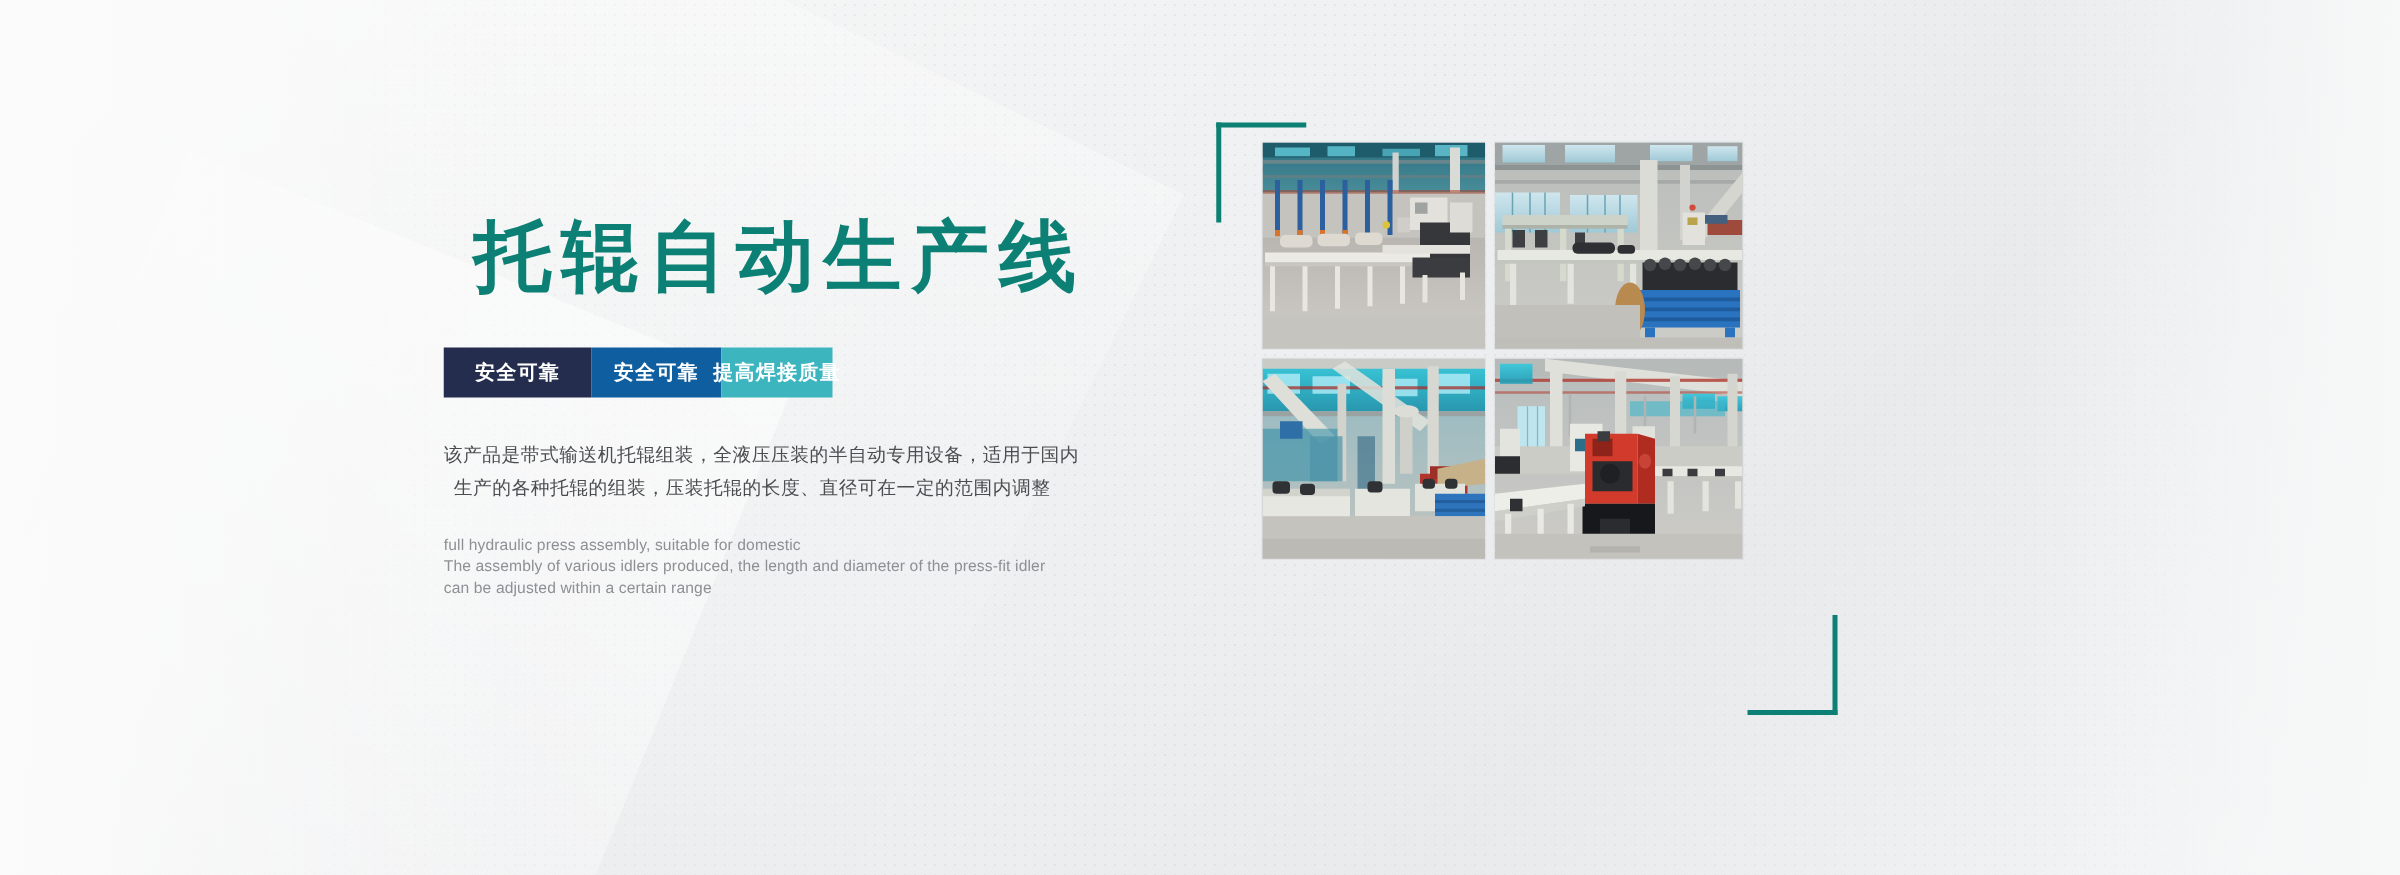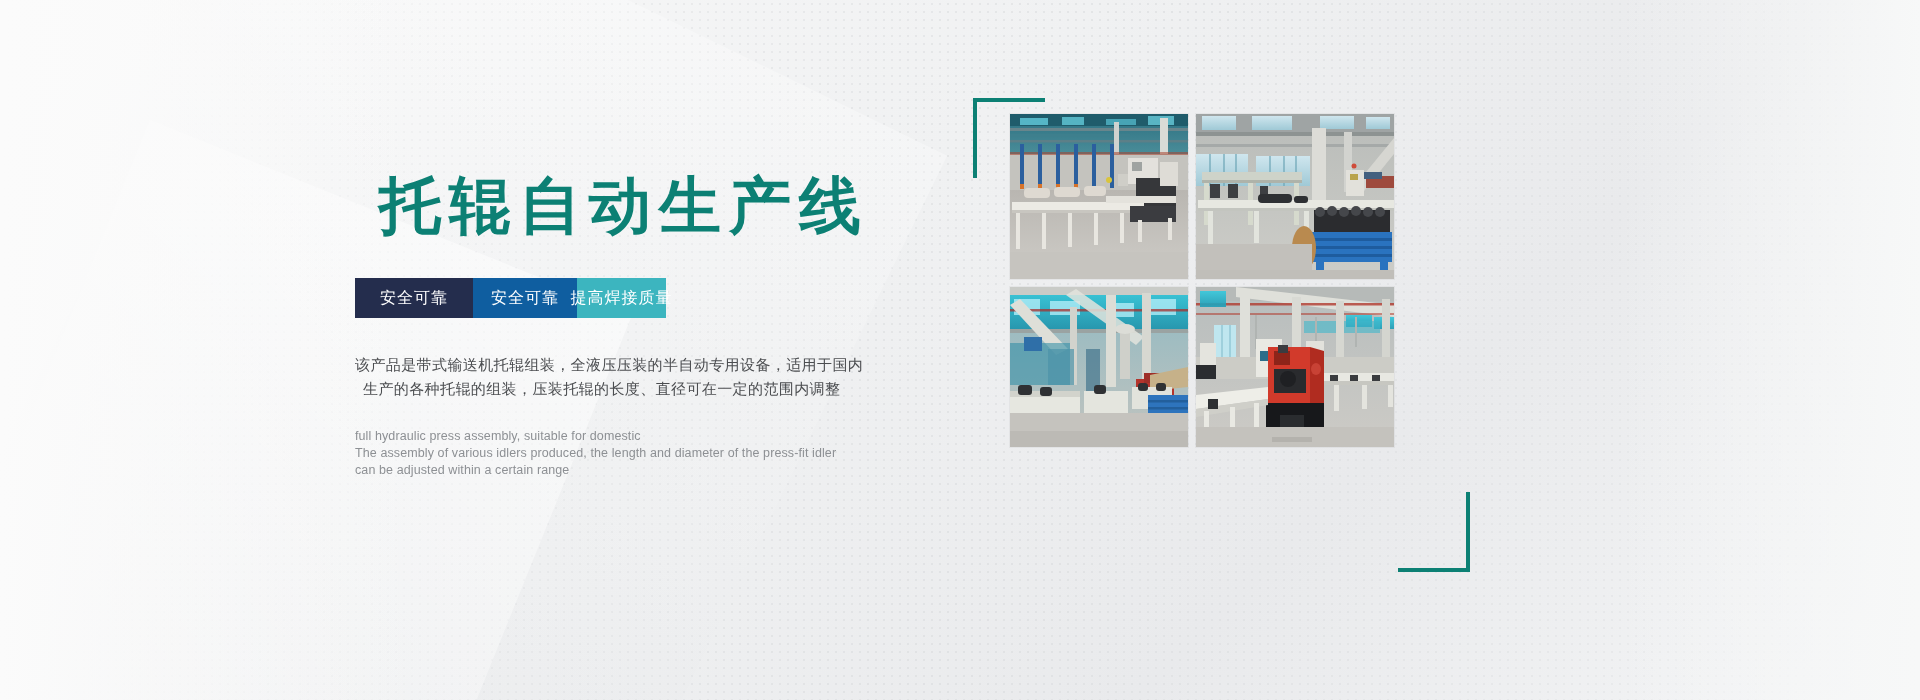--- a/index.html
+++ b/index.html
@@ -75,36 +75,36 @@
     position:absolute; left:0; top:278px;
     display:flex;
     height:40px;
   }
   .badge{
     display:flex; align-items:center; justify-content:center;
     height:40px;
     color:#ffffff;
     font-size:16px;
     letter-spacing:1px;
-    font-weight:400;
+    font-weight:700;
     white-space:nowrap;
   }
   .badge-0{ background:#242d4d; width:118px; }
   .badge-1{ background:#0f5ea0; width:104px; }
   .badge-2{ background:#3cb5bf; width:89px; }
 
   .desc-cn{
     position:absolute; left:0; top:352px;
     width:560px;
     font-size:15px;
     line-height:26px;
     color:#4b4d50;
     letter-spacing:.4px;
   }
-  .desc-cn .l2{ padding-left:8px; display:block;font-family:Liberation Mono, monospace; }
+  .desc-cn .l2{ padding-left:8px; display:block; }
 
   .desc-en{
     position:absolute; left:0; top:428px;
     width:530px;
     font-size:12.5px;
     line-height:17px;
     color:#8d9094;
     letter-spacing:.1px;
   }
   .desc-en p{ margin:0; }

